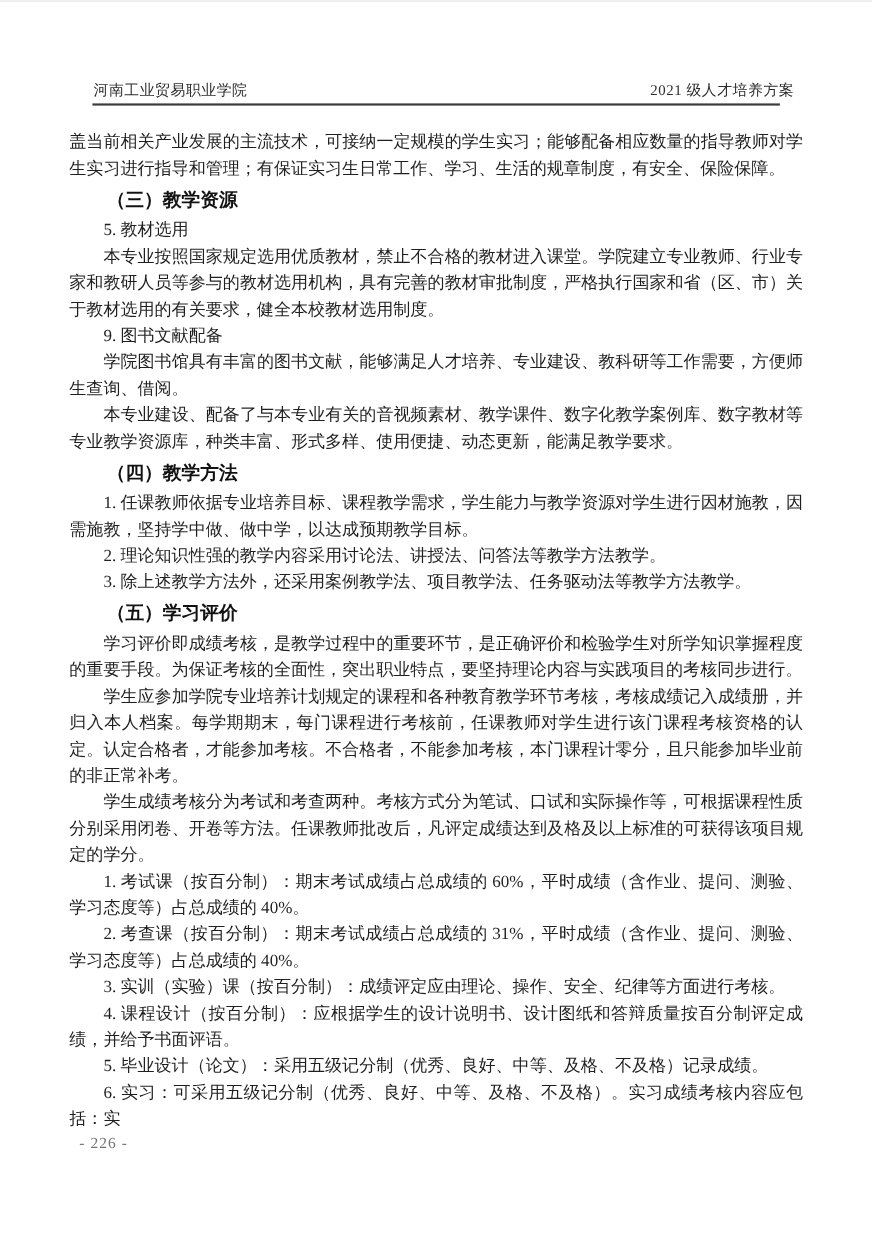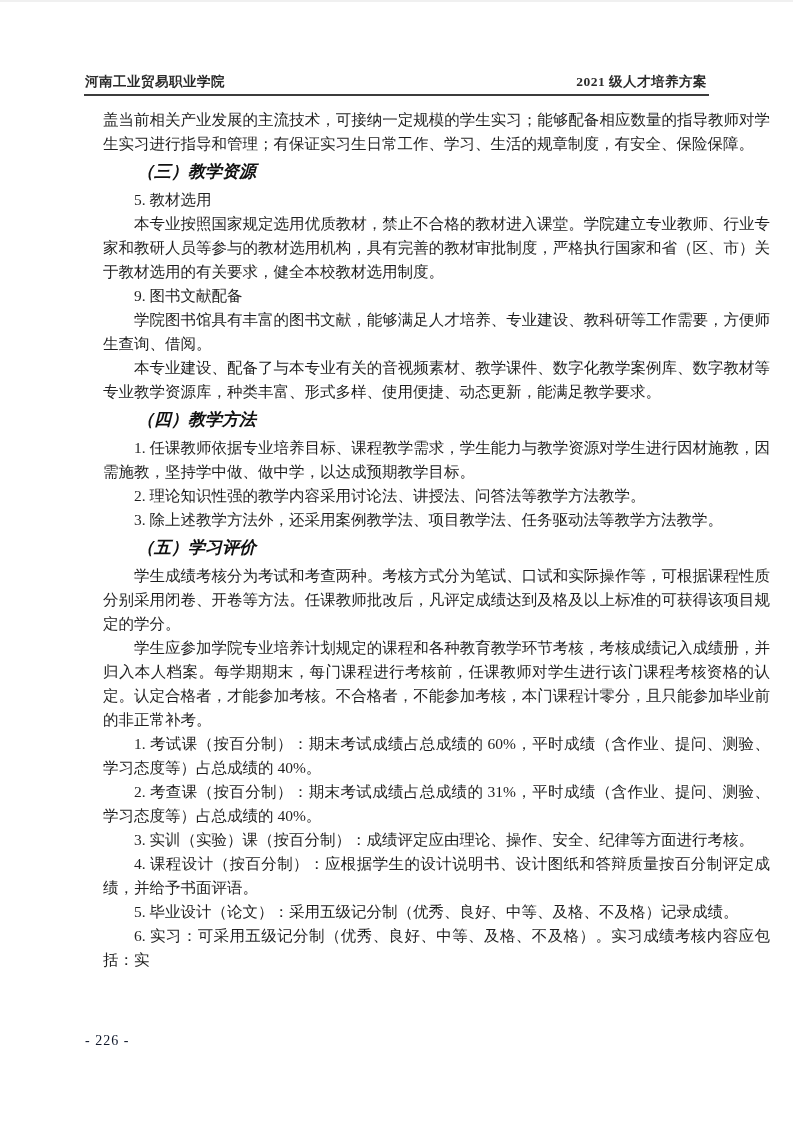--- a/index.html
+++ b/index.html
@@ -15,72 +15,69 @@
     overflow: hidden;
     font-family: "Liberation Serif", "DejaVu Serif", serif;
     color: #1f1f1f;
     border-top: 2px solid #f0f0f0;
     box-sizing: border-box;
   }
   .page-header {
     position: absolute;
     top: 71px;
     left: 85px;
-    right: 86px;
+    right: 71px;
     display: flex;
     justify-content: space-between;
     align-items: baseline;
     font-size: 13.5px;
     color: #2b2b2b;
     letter-spacing: 0.5px;
-    font-weight: bold;
   }
   .header-rule {
     position: absolute;
     top: 92px;
     left: 84px;
     right: 84px;
     height: 0;
     border: none;
     border-top: 2px solid #3c3c3c;
     margin: 0;
   }
   .document-body {
     position: absolute;
-    top: 106px;
+    top: 116px;
     left: 63px;
     width: 667px;
     text-align: justify;
-    margin-left: 40px;
   }
   .para {
     margin: 0;
     font-size: 15.5px;
     line-height: 24px;
     text-indent: 2em;
     word-break: break-all;
   }
   .para.no-indent {
     text-indent: 0;
   }
   .heading {
     margin: 4px 0 4px 0;
     font-size: 17px;
     line-height: 24px;
     font-weight: bold;
     text-indent: 2em;
     color: #111;
-    font-style: italic;
   }
   .page-footer {
     position: absolute;
-    left: 85px;
+    left: 72px;
     top: 1031px;
     font-size: 14px;
-    color: #0f172a;
+    color: #737373;
     letter-spacing: 1px;
   }
 </style>
 </head>
 <body>
 
 <div class="page">
 
   <div class="page-header">
     <span>河南工业贸易职业学院</span>
@@ -96,22 +93,23 @@
       <p class="para">5. 教材选用</p>
       <p class="para">本专业按照国家规定选用优质教材，禁止不合格的教材进入课堂。学院建立专业教师、行业专家和教研人员等参与的教材选用机构，具有完善的教材审批制度，严格执行国家和省（区、市）关于教材选用的有关要求，健全本校教材选用制度。</p>
       <p class="para">9. 图书文献配备</p>
       <p class="para">学院图书馆具有丰富的图书文献，能够满足人才培养、专业建设、教科研等工作需要，方便师生查询、借阅。</p>
       <p class="para">本专业建设、配备了与本专业有关的音视频素材、教学课件、数字化教学案例库、数字教材等专业教学资源库，种类丰富、形式多样、使用便捷、动态更新，能满足教学要求。</p>
       <h2 class="heading">（四）教学方法</h2>
       <p class="para">1. 任课教师依据专业培养目标、课程教学需求，学生能力与教学资源对学生进行因材施教，因需施教，坚持学中做、做中学，以达成预期教学目标。</p>
       <p class="para">2. 理论知识性强的教学内容采用讨论法、讲授法、问答法等教学方法教学。</p>
       <p class="para">3. 除上述教学方法外，还采用案例教学法、项目教学法、任务驱动法等教学方法教学。</p>
       <h2 class="heading">（五）学习评价</h2>
+      <p class="para">学习评价即成绩考核，是教学过程中的重要环节，是正确评价和检验学生对所学知识掌握程度的重要手段。为保证考核的全面性，突出职业特点，要坚持理论内容与实践项目的考核同步进行。</p>
+      <p class="para">学生应参加学院专业培养计划规定的课程和各种教育教学环节考核，考核成绩记入成绩册，并归入本人档案。每学期期末，每门课程进行考核前，任课教师对学生进行该门课程考核资格的认定。认定合格者，才能参加考核。不合格者，不能参加考核，本门课程计零分，且只能参加毕业前的非正常补考。</p>
       <p class="para">学生成绩考核分为考试和考查两种。考核方式分为笔试、口试和实际操作等，可根据课程性质分别采用闭卷、开卷等方法。任课教师批改后，凡评定成绩达到及格及以上标准的可获得该项目规定的学分。</p>
-      <p class="para">学生应参加学院专业培养计划规定的课程和各种教育教学环节考核，考核成绩记入成绩册，并归入本人档案。每学期期末，每门课程进行考核前，任课教师对学生进行该门课程考核资格的认定。认定合格者，才能参加考核。不合格者，不能参加考核，本门课程计零分，且只能参加毕业前的非正常补考。</p>
       <p class="para">1. 考试课（按百分制）：期末考试成绩占总成绩的 60%，平时成绩（含作业、提问、测验、学习态度等）占总成绩的 40%。</p>
       <p class="para">2. 考查课（按百分制）：期末考试成绩占总成绩的 31%，平时成绩（含作业、提问、测验、学习态度等）占总成绩的 40%。</p>
       <p class="para">3. 实训（实验）课（按百分制）：成绩评定应由理论、操作、安全、纪律等方面进行考核。</p>
       <p class="para">4. 课程设计（按百分制）：应根据学生的设计说明书、设计图纸和答辩质量按百分制评定成绩，并给予书面评语。</p>
       <p class="para">5. 毕业设计（论文）：采用五级记分制（优秀、良好、中等、及格、不及格）记录成绩。</p>
       <p class="para">6. 实习：可采用五级记分制（优秀、良好、中等、及格、不及格）。实习成绩考核内容应包括：实</p>
     </div>
 
   <div class="page-footer">
     <span>- 226 -</span>

